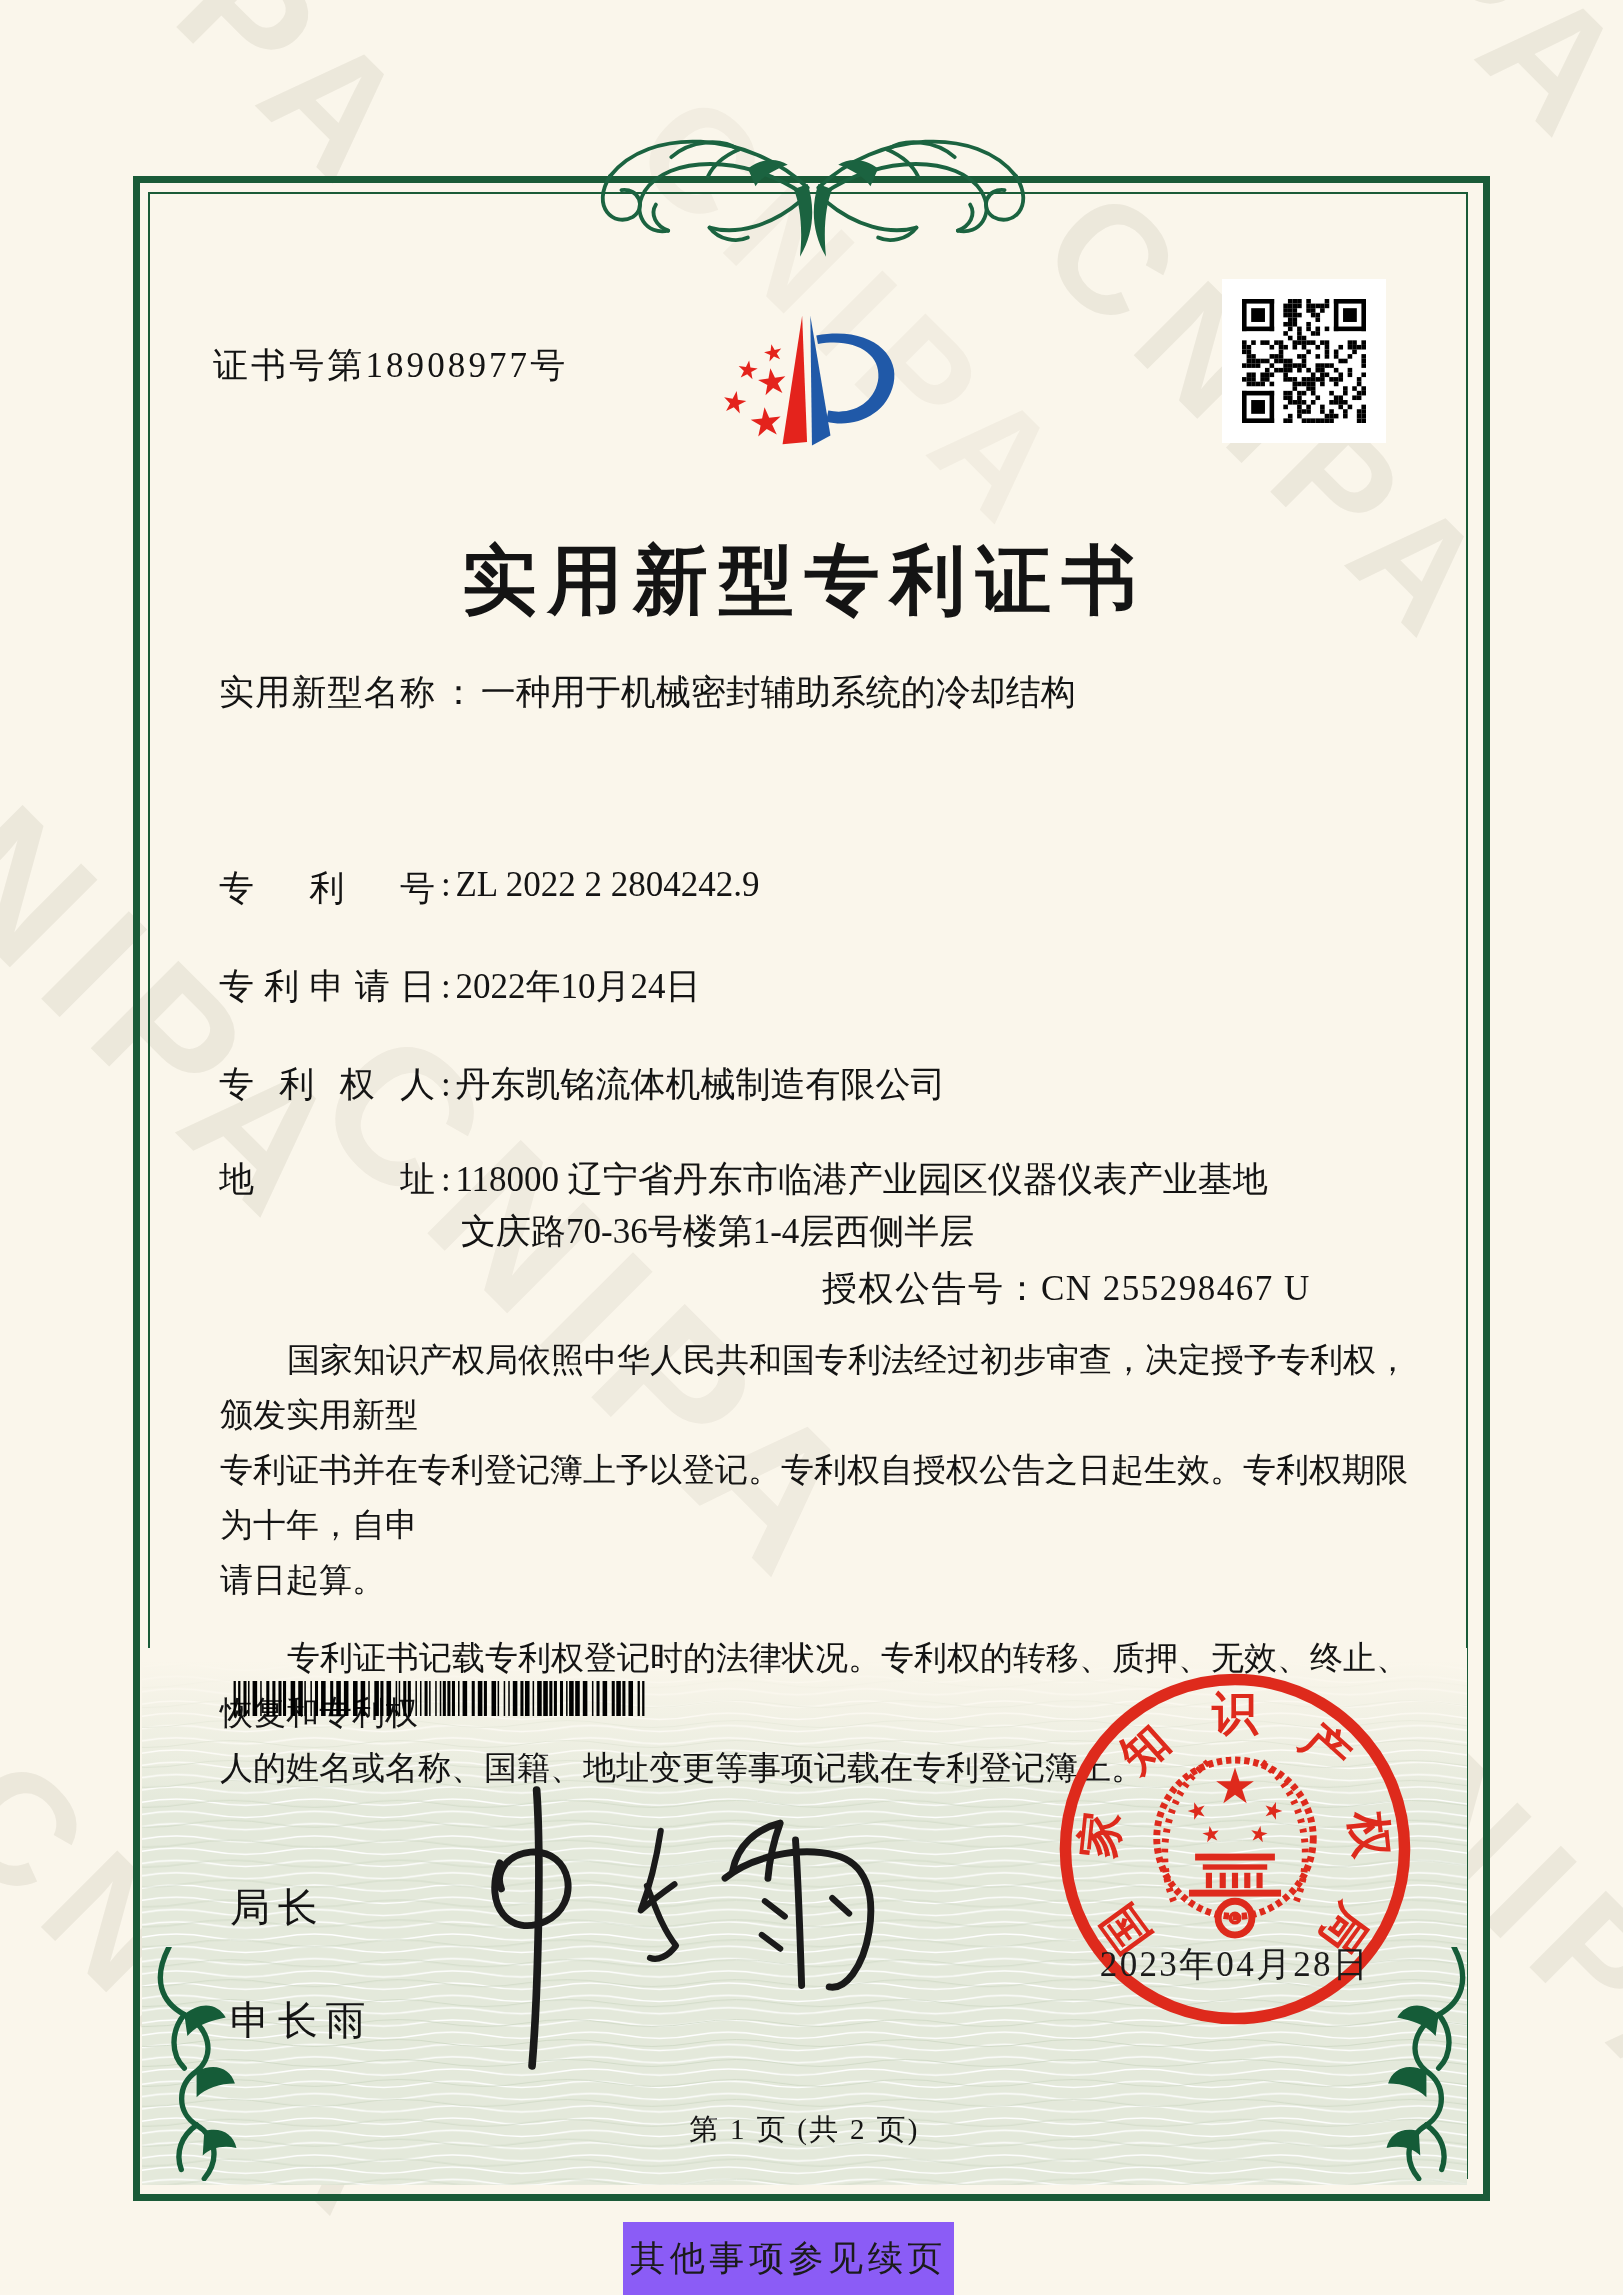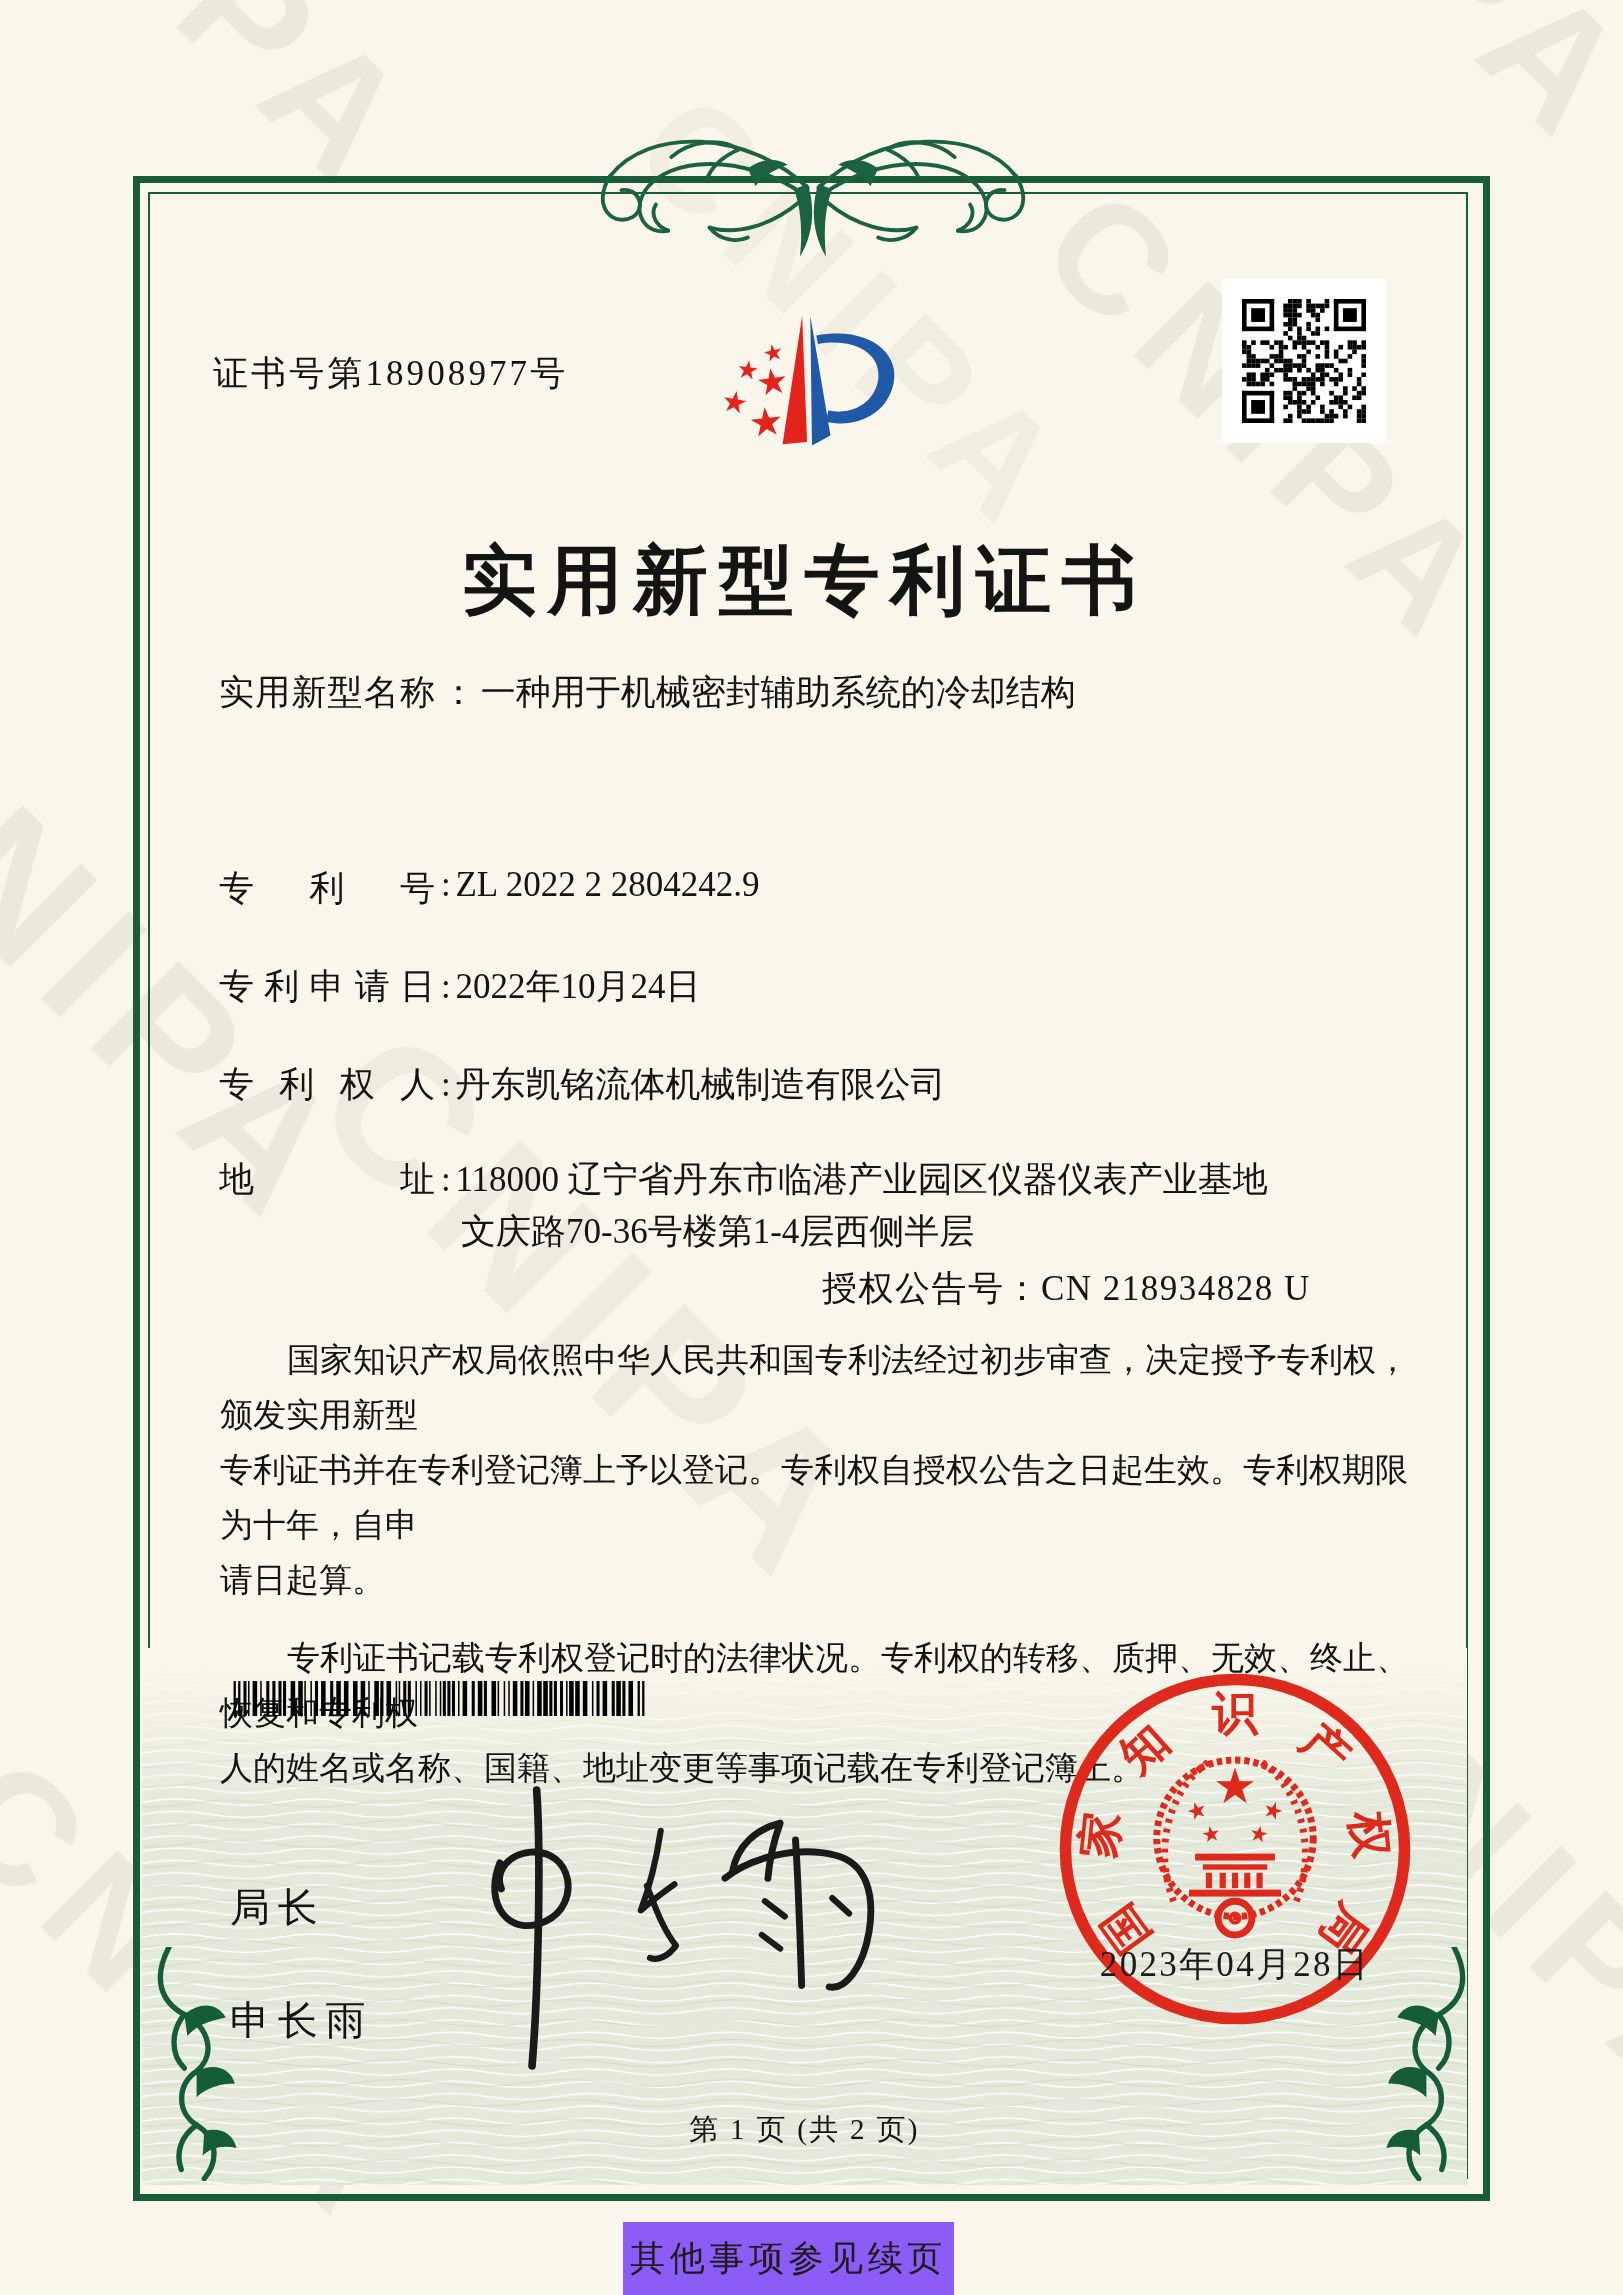--- a/index.html
+++ b/index.html
@@ -10,21 +10,21 @@
   }
   .wm{
     position:absolute;font-family:"Liberation Sans","DejaVu Sans",sans-serif;
     font-weight:bold;color:rgba(150,140,118,0.13);letter-spacing:20px;
     transform:rotate(45deg);white-space:nowrap;z-index:1;user-select:none;
   }
   .border-outer{position:absolute;left:133px;top:176px;width:1343px;height:2011px;
     border:7px solid #1A5B38;z-index:2;}
   .border-inner{position:absolute;left:148px;top:192px;width:1316px;height:1983px;
     border:2.3px solid #1A5B38;z-index:2;}
-  .cert-no{position:absolute;left:213px;top:350px;font-size:35px;z-index:5;letter-spacing:3.1px;}
+  .cert-no{position:absolute;left:213px;top:342px;font-size:35px;z-index:5;letter-spacing:3.1px;}
   .title{position:absolute;left:133px;top:531px;width:1343px;text-align:center;
     font-size:75px;font-weight:bold;letter-spacing:10.7px;z-index:5;}
   .frow{position:absolute;left:219px;font-size:35px;z-index:5;white-space:nowrap;}
   .flabel{display:inline-block;width:216px;text-align:justify;text-align-last:justify;
     vertical-align:top;}
   .fcolon{display:inline-block;margin:0 4.6px 0 6.1px;}
   .fvalue{display:inline-block;text-align:right;}
   .addr2{position:absolute;left:461px;font-size:35px;z-index:5;white-space:nowrap;}
   .grant-right{position:absolute;left:822px;font-size:35px;z-index:5;white-space:nowrap;letter-spacing:1.5px;}
   .legal{position:absolute;left:220px;top:1333px;width:1200px;font-size:33px;
@@ -428,21 +428,21 @@
   </div>
   <div class="frow" style="top:1061px">
     <span class="flabel">专利权人</span><span class="fcolon">:</span><span class="fvalue">丹东凯铭流体机械制造有限公司</span>
   </div>
   <div class="frow" style="top:1156px">
     <span class="flabel">地址</span><span class="fcolon">:</span><span class="fvalue">118000 辽宁省丹东市临港产业园区仪器仪表产业基地</span>
   </div>
   <div class="addr2" style="top:1208px">文庆路70-36号楼第1-4层西侧半层</div>
 
   <div class="grant-right" style="top:1265px">
-    <span>授权公告号</span><span>：</span><span>CN 218934828 U</span>
+    <span>授权公告号</span><span>：</span><span>CN 255298467 U</span>
   </div>
 
   <div class="legal">
     <div class="ind">国家知识产权局依照中华人民共和国专利法经过初步审查，决定授予专利权，颁发实用新型</div>
     <div>专利证书并在专利登记簿上予以登记。专利权自授权公告之日起生效。专利权期限为十年，自申</div>
     <div>请日起算。</div>
     <div class="ind p2">专利证书记载专利权登记时的法律状况。专利权的转移、质押、无效、终止、恢复和专利权</div>
     <div>人的姓名或名称、国籍、地址变更等事项记载在专利登记簿上。</div>
   </div>
 

